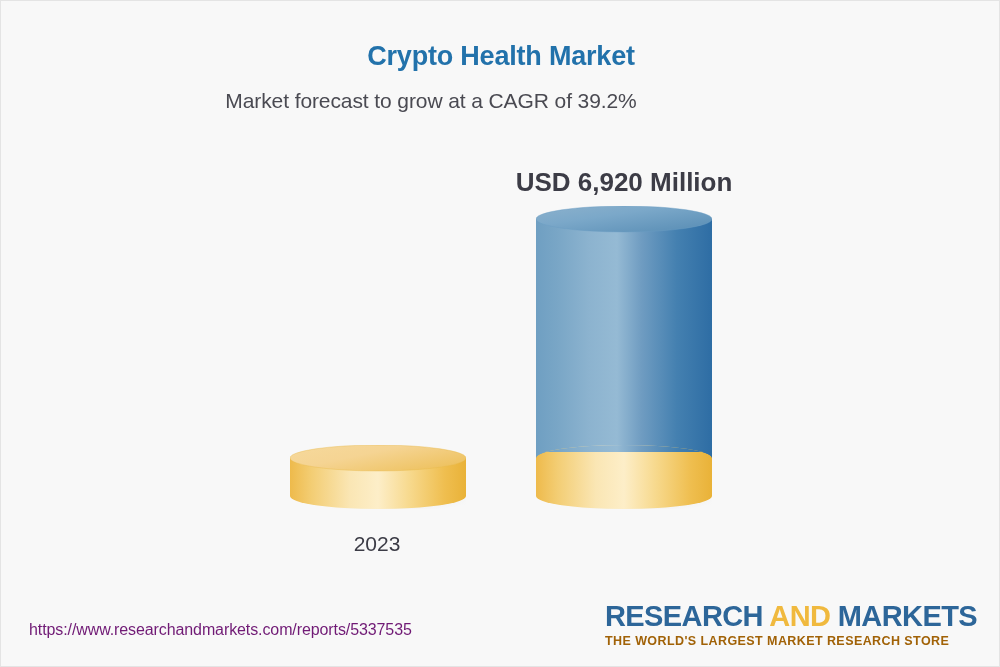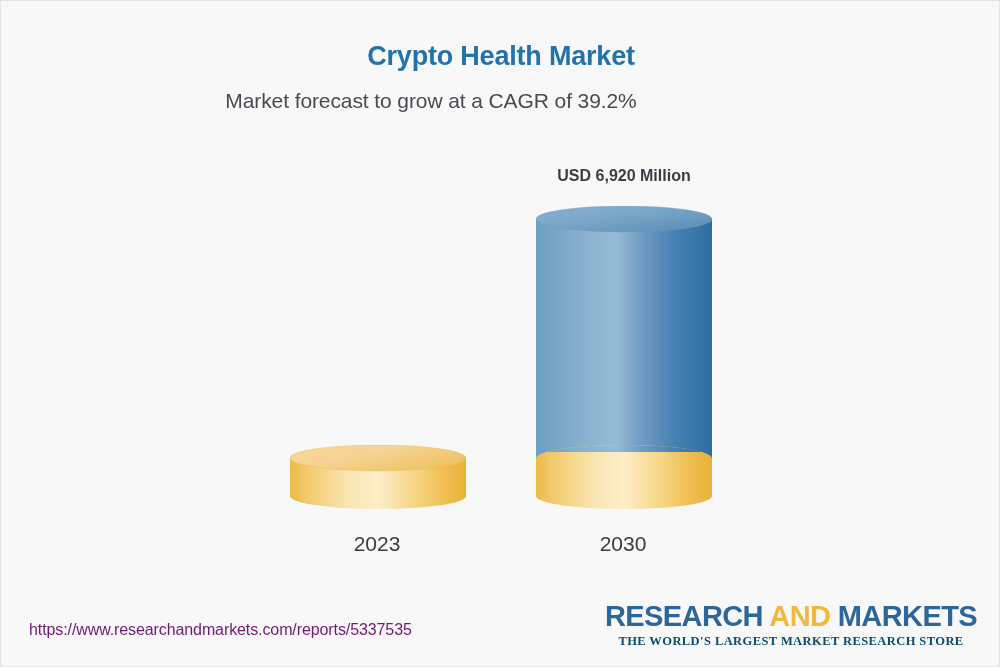--- a/index.html
+++ b/index.html
@@ -52,21 +52,21 @@
   
   .plot {
     position: absolute;
     top: 0; left: 0;
     width: 1000px;
     height: 600px;
   }
 
   .value-label {
     position: absolute;
-    font-size: 16px;
+    font-size: 26px;
     font-weight: bold;
     color: #3c3c46;
     text-align: center;
     white-space: nowrap;
   }
 
   .value-label.v2024 { left: 226px; top: 404px; width: 300px; }
   .value-label.v2030 { left: 473px; top: 166px; width: 300px; }
 
   .cat-label {
@@ -98,42 +98,41 @@
     font-size: 16px;
     color: #701a75;
     letter-spacing: -0.1px;
   }
 
   
   .logo {
     position: absolute;
     right: 22px;
     top: 600px;
-    text-align: center;
+    text-align: left;
   }
 
   .logo-main {
     font-size: 29px;
     font-weight: bold;
     color: #2d6699;
     letter-spacing: -0.6px;
     line-height: 1.05;
     white-space: nowrap;
   }
 
   .logo-and { color: #f0b93e; }
 
   .logo-tag {
     font-size: 12.5px;
     font-weight: bold;
-    color: #0c4a6e;
+    color: #a16207;
     letter-spacing: 0.42px;
     margin-top: 3px;
     white-space: nowrap;
-    font-family: Liberation Serif, serif;
   }
 </style>
 </head>
 <body>
 
 <div class="canvas">
 
   <div class="chart-title">Crypto Health Market</div>
 
   <div class="chart-subtitle">Market forecast to grow at a CAGR of 39.2%</div>
@@ -211,21 +210,20 @@
 
       <ellipse cx="88" cy="13" rx="88" ry="13" fill="url(#blueTop)"></ellipse>
       <ellipse cx="88" cy="13" rx="88" ry="13" fill="none" stroke="#6b9dc2" stroke-width="0.7" stroke-opacity="0.6"></ellipse>
     </svg>
 
 
     <div class="value-label v2030">USD 6,920 Million</div>
 
     <div class="cat-label c2024">2023</div>
 
-    <div class="cat-label c2030">2030</div>
 
   </div>
 
   <div class="url-text">https://www.researchandmarkets.com/reports/5337535</div>
 
   <div class="logo">
     <div class="logo-main"><span>RESEARCH </span><span class="logo-and">AND</span><span> MARKETS</span></div>
     <div class="logo-tag">THE WORLD'S LARGEST MARKET RESEARCH STORE</div>
   </div>
 

